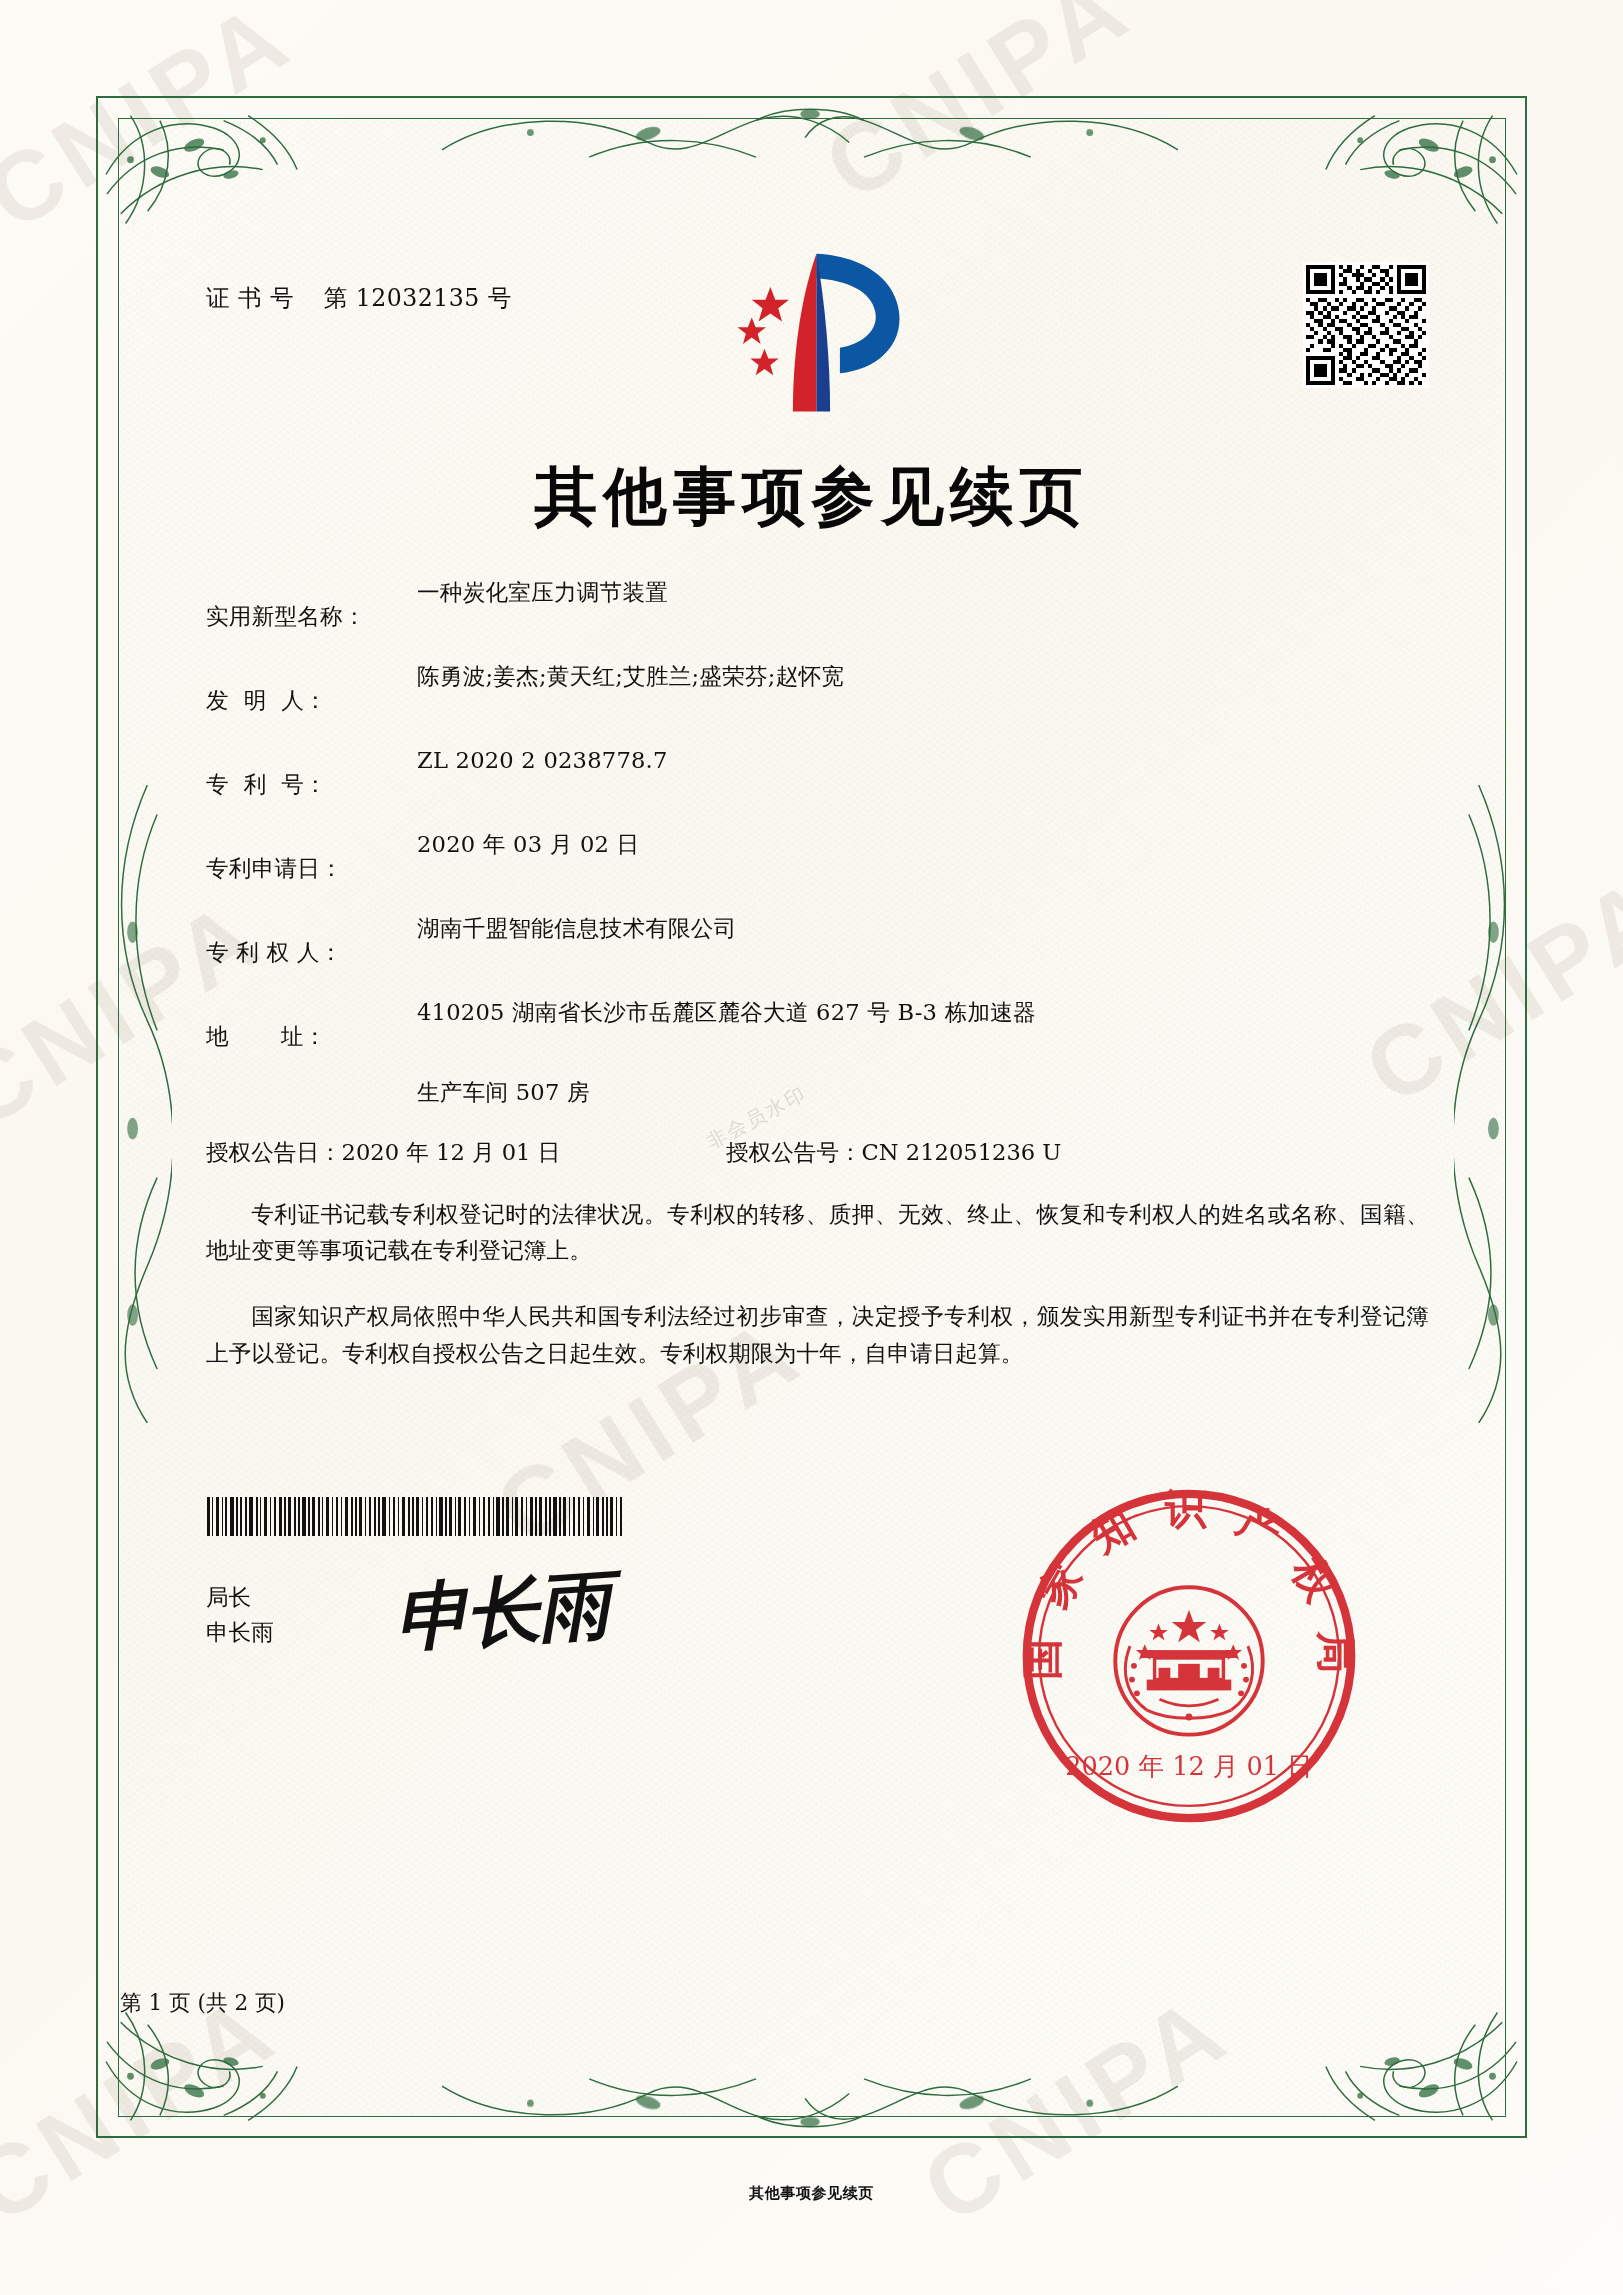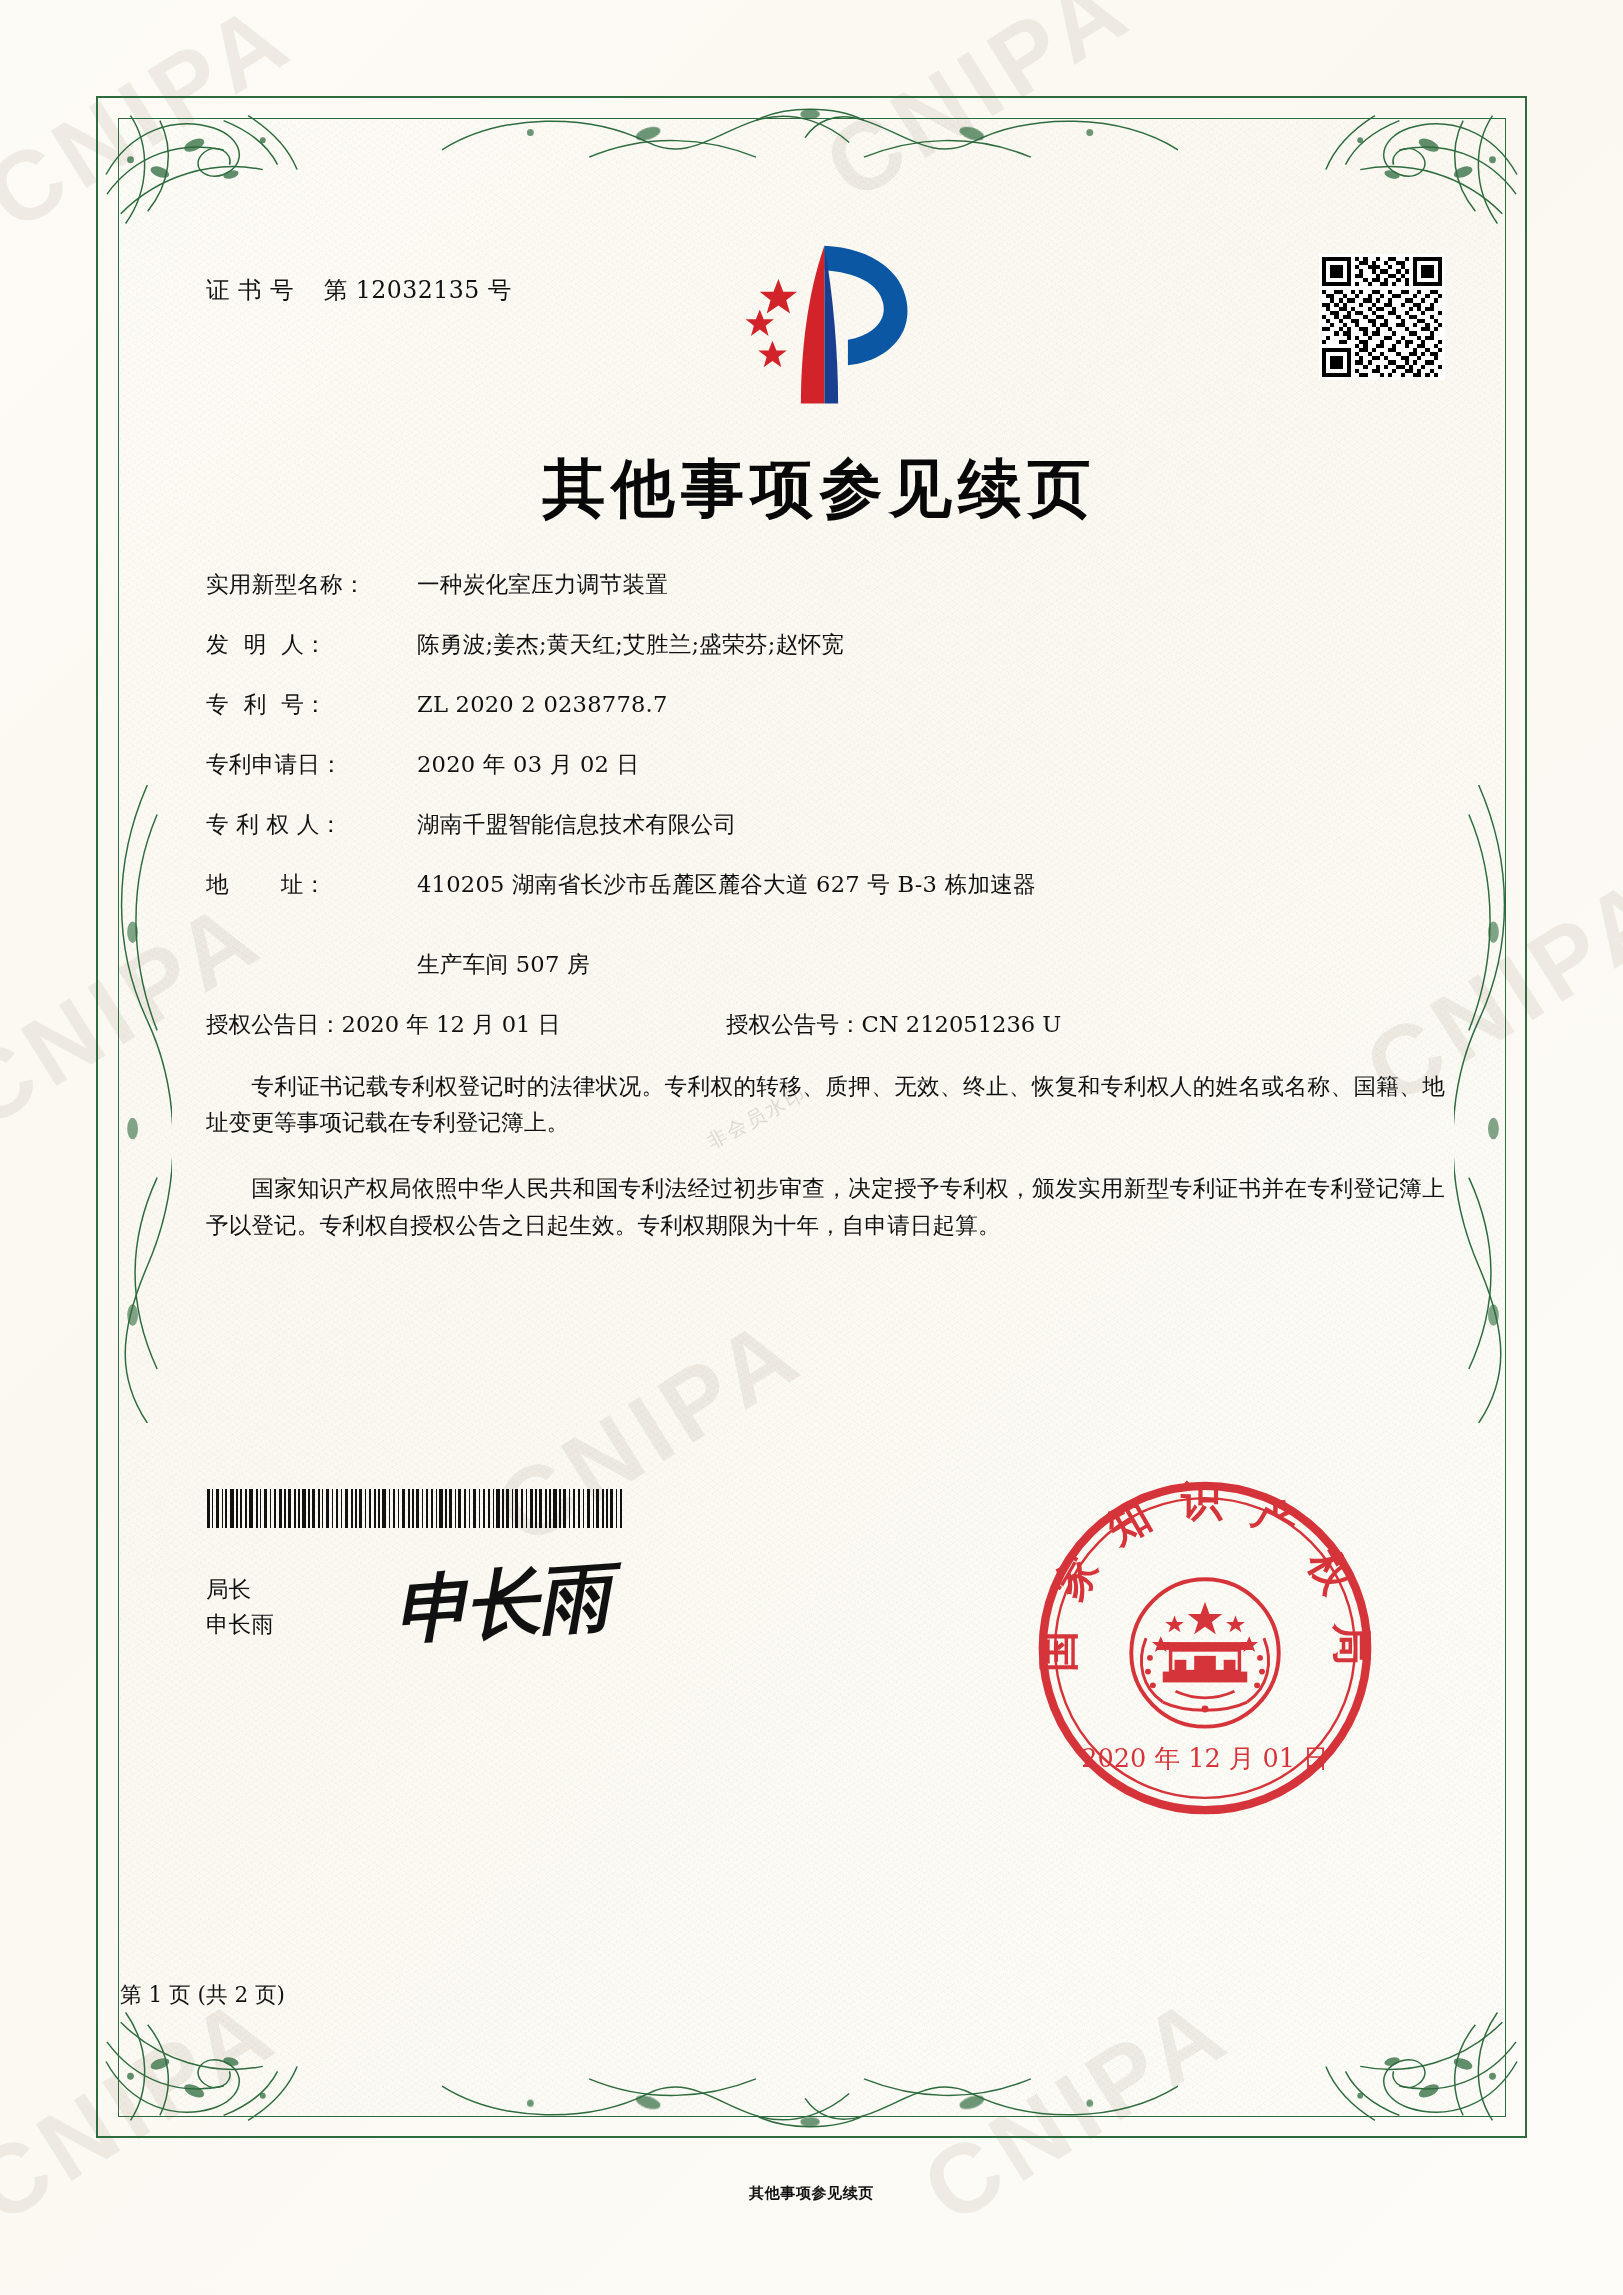--- a/index.html
+++ b/index.html
@@ -85,24 +85,23 @@
     pointer-events: none;
   }
 
   .corner-svg { position: absolute; pointer-events: none; }
   .edge-svg { position: absolute; pointer-events: none; }
 
   
   .content {
     position: absolute;
     left: 120px;
-    top: 112px;
+    top: 120px;
     width: 1383px;
     height: 1994px;
-    padding-left: 16px;
   }
 
   .cert-no {
     position: absolute;
     left: 86px;
     top: 162px;
     font-size: 23.6px;
     color: #111;
     letter-spacing: 0.02em;
     white-space: nowrap;
@@ -154,20 +153,21 @@
     margin-bottom: 28px;
     font-size: 22.6px;
     line-height: 1.42;
     color: #111;
   }
   .label {
     width: 211px;
     flex: 0 0 211px;
     white-space: pre;
     letter-spacing: 0.01em;
+    margin-top: 24px;
   }
   .value {
     flex: 1 1 auto;
     letter-spacing: 0.01em;
   }
   .value .addr2 { display: block; margin-top: 48px; }
 
   .row-inline { display: flex; align-items: flex-start; margin-bottom: 28px; font-size: 22.6px; color: #111;}
   .row-inline .seg1 { width: 520px; flex: 0 0 520px; white-space: pre; }
   .row-inline .seg2 { flex: 1 1 auto; white-space: pre; }

